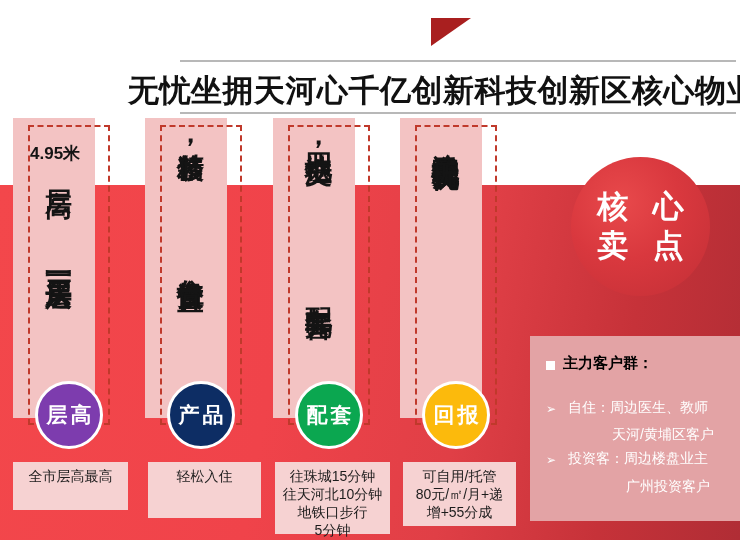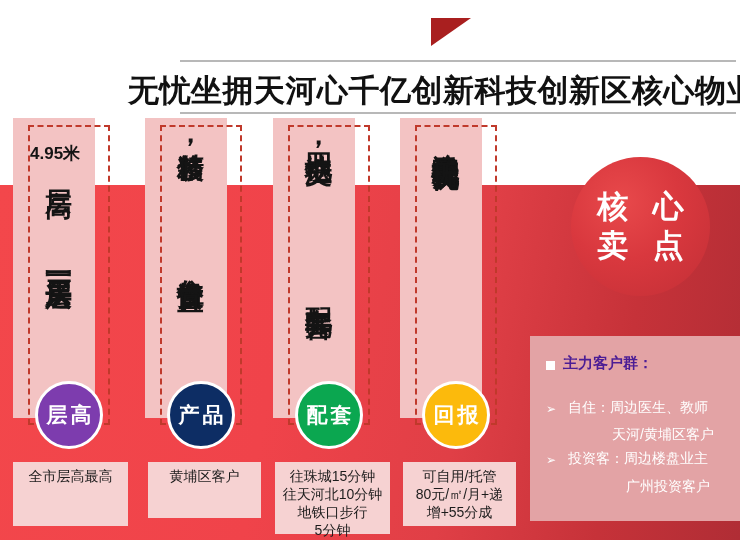--- a/index.html
+++ b/index.html
@@ -158,21 +158,21 @@
     width: 210px;
     height: 185px;
     background: #e3a3a5;
   }
   .cust-title {
     position: absolute;
     left: 16px;
     top: 20px;
     font-size: 15px;
     font-weight: bold;
-    color: #4c1d95;
+    color: #000000;
     white-space: nowrap;
   }
   .cust-sq {
     position: absolute;
     left: 16px;
     top: 25px;
     width: 9px;
     height: 9px;
     background: #ffffff;
   }
@@ -200,33 +200,33 @@
 
   <div class="red-bg"></div>
 
   <div class="col">
     <div class="pink-bar" style="left:13px; top:118px; width:82px; height:300px;"></div>
     <div class="dash-box" style="left:28px; top:125px; width:82px; height:300px;"></div>
     <div class="headnum" style="left:30px; top:142px;">4.95米</div>
     <div class="vtext" style="left:44px; top:168px; font-size:27px; height:80px;">层高</div>
     <div class="vtext" style="left:44px; top:258px; font-size:27px; height:150px;">买一层送一层</div>
     <div class="badge" style="left:35px; top:381px; background:#7d3cae;">层高</div>
-    <div class="caption" style="left:13px; top:462px; width:115px; height:64px;">
+    <div class="caption" style="left:13px; top:462px; width:115px; height:48px;">
       <div>全市层高最高</div>
     </div>
   </div>
 
   <div class="col">
     <div class="pink-bar" style="left:145px; top:118px; width:82px; height:300px;"></div>
     <div class="dash-box" style="left:160px; top:125px; width:82px; height:300px;"></div>
     <div class="vtext" style="left:176px; top:132px; font-size:27px; height:116px;">精装修，</div>
     <div class="vtext" style="left:176px; top:258px; font-size:27px; height:150px;">自住投资皆宜</div>
     <div class="badge" style="left:167px; top:381px; background:#0d2d64;">产品</div>
     <div class="caption" style="left:148px; top:462px; width:113px; height:56px;">
-      <div>黄埔区客户</div>
+      <div>轻松入住</div>
     </div>
   </div>
 
   <div class="col">
     <div class="pink-bar" style="left:273px; top:118px; width:82px; height:300px;"></div>
     <div class="dash-box" style="left:288px; top:125px; width:82px; height:300px;"></div>
     <div class="vtext" style="left:304px; top:132px; font-size:27px; height:142px;">四地铁交汇，</div>
     <div class="vtext" style="left:304px; top:286px; font-size:27px; height:122px;">配套完善</div>
     <div class="badge" style="left:295px; top:381px; background:#0ba750;">配套</div>
     <div class="caption" style="left:275px; top:462px; width:115px; height:72px;">

